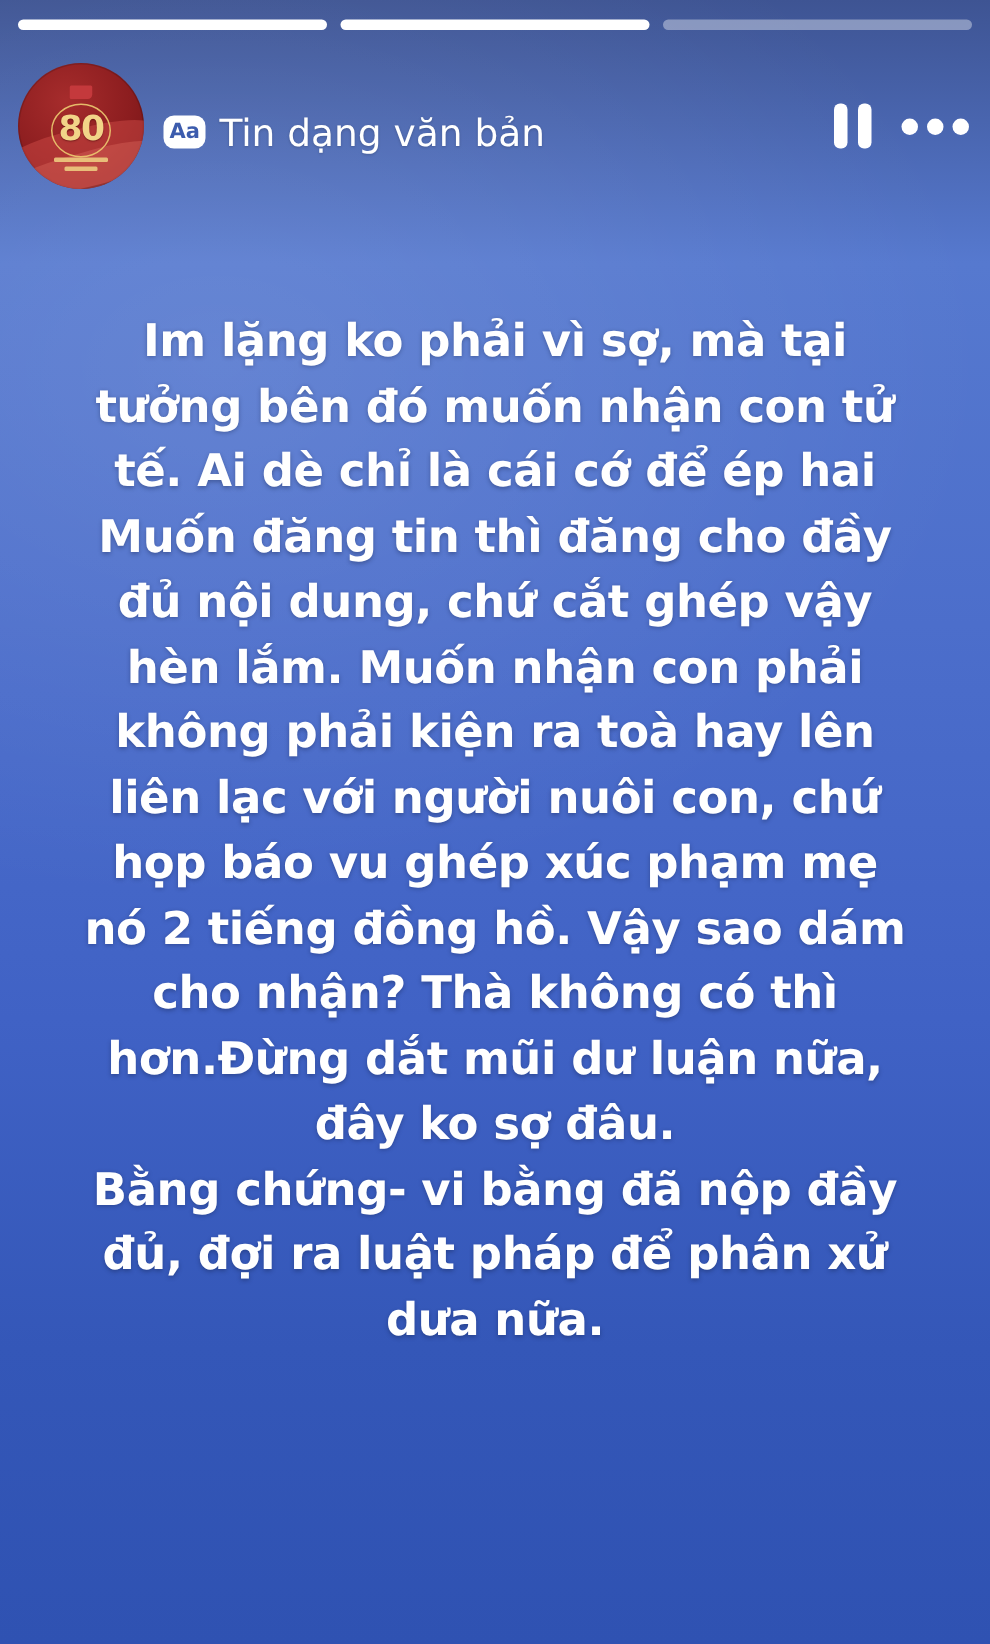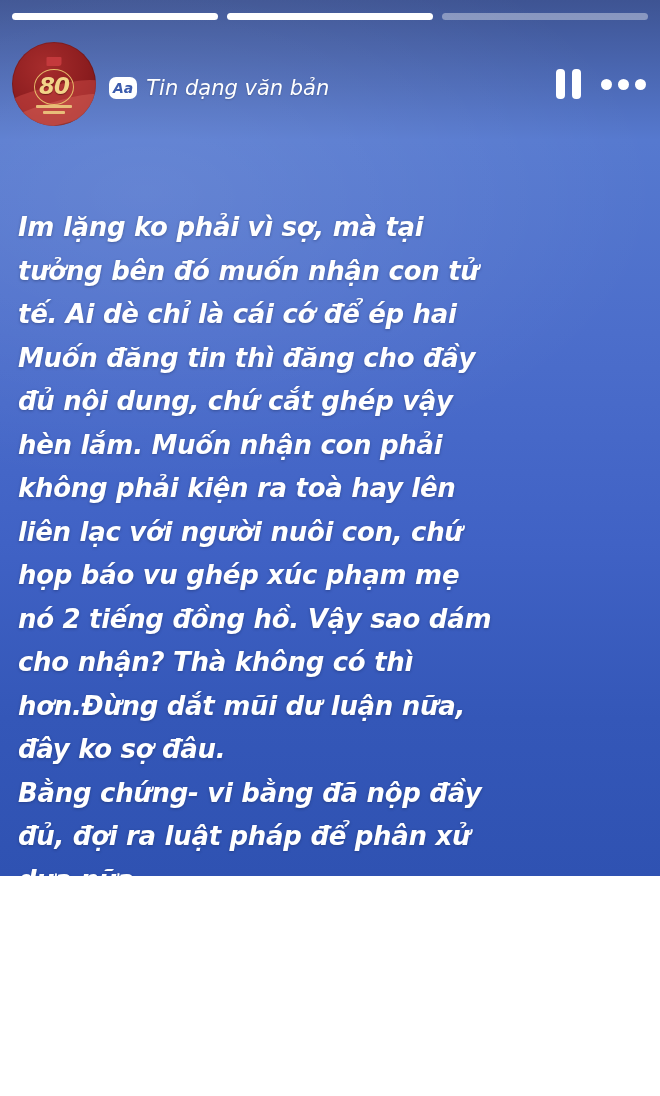--- a/index.html
+++ b/index.html
@@ -1,24 +1,23 @@
 <!DOCTYPE html>
 <html><head>
 <meta charset="utf-8">
 <style>
   * { margin:0; padding:0; box-sizing:border-box; }
   html,body { width:660px; height:1096px; overflow:hidden; }
   body { font-family:"DejaVu Sans","Liberation Sans",sans-serif; }
 
   .screen {
-    position:relative; width:660px; height:876px; overflow:hidden;
+    position:relative; width:660px; height:1096px; overflow:hidden;
     background:
       radial-gradient(130% 55% at 22% 22%, rgba(255,255,255,0.10), rgba(255,255,255,0) 60%),
       linear-gradient(180deg, #3e5493 0%, #5679cf 16%, #4c6ecb 38%, #4062c5 62%, #3457b8 82%, #2f52b2 100%);
-    font-style: italic;
   }
 
   
   .progress-row { position:absolute; top:13px; left:12px; right:12px; display:flex; gap:9px; }
   .seg { flex:1; height:7px; border-radius:4px; }
   .seg.filled { background:#ffffff; }
   .seg.unfilled { background:rgba(255,255,255,0.38); }
 
   
   .header { position:absolute; top:42px; left:12px; right:12px; display:flex; align-items:center; gap:13px; }
@@ -54,33 +53,33 @@
   .seal i.r30 { transform:rotate(30deg); }
   .seal i.r60 { transform:rotate(60deg); }
   .seal .check { position:absolute; inset:0; display:flex; align-items:center; justify-content:center;
     color:#4a68c2; font-size:15px; font-weight:700; }
 
   .globe { flex:0 0 25px; }
 
   .sub-row { margin-top:8px; display:flex; align-items:center; gap:9px; }
   .aa-chip { background:#fff; color:#3c5cad; font-weight:700; font-size:14px;
     line-height:1; padding:4px 4px; border-radius:7px; }
-  .format-label { font-size:21px; color:#fff; text-shadow:0 1px 2px rgba(0,0,0,0.2); }
+  .format-label { font-size:25px; color:#fff; text-shadow:0 1px 2px rgba(0,0,0,0.2); }
 
   .controls { display:flex; align-items:center; gap:20px; padding-right:2px; }
   .pause-btn { display:flex; gap:7px; background:none; border:none; cursor:pointer; padding:0; }
   .pause-btn .bar { width:9px; height:30px; background:#fff; border-radius:4px; display:block; }
   .more-btn { background:none; border:none; cursor:pointer; display:flex; gap:6px; padding:0; }
   .more-btn i { width:11px; height:11px; border-radius:50%; background:#fff; display:block; }
 
   
   .story-text {
     position:absolute; top:206px; left:18px; right:18px;
-    text-align:left; color:#ffffff; font-weight:700;
-    font-size:26px; line-height:43.5px; letter-spacing:-0.3px;
+    text-align:center; color:#ffffff; font-weight:700;
+    font-size:30px; line-height:43.5px; letter-spacing:-0.3px;
     text-shadow:0 1px 3px rgba(15,25,60,0.35);
   }
 </style>
 </head>
 <body>
 
 <div class="screen">
 
   <div class="progress-row">
     <span class="seg filled"></span>

